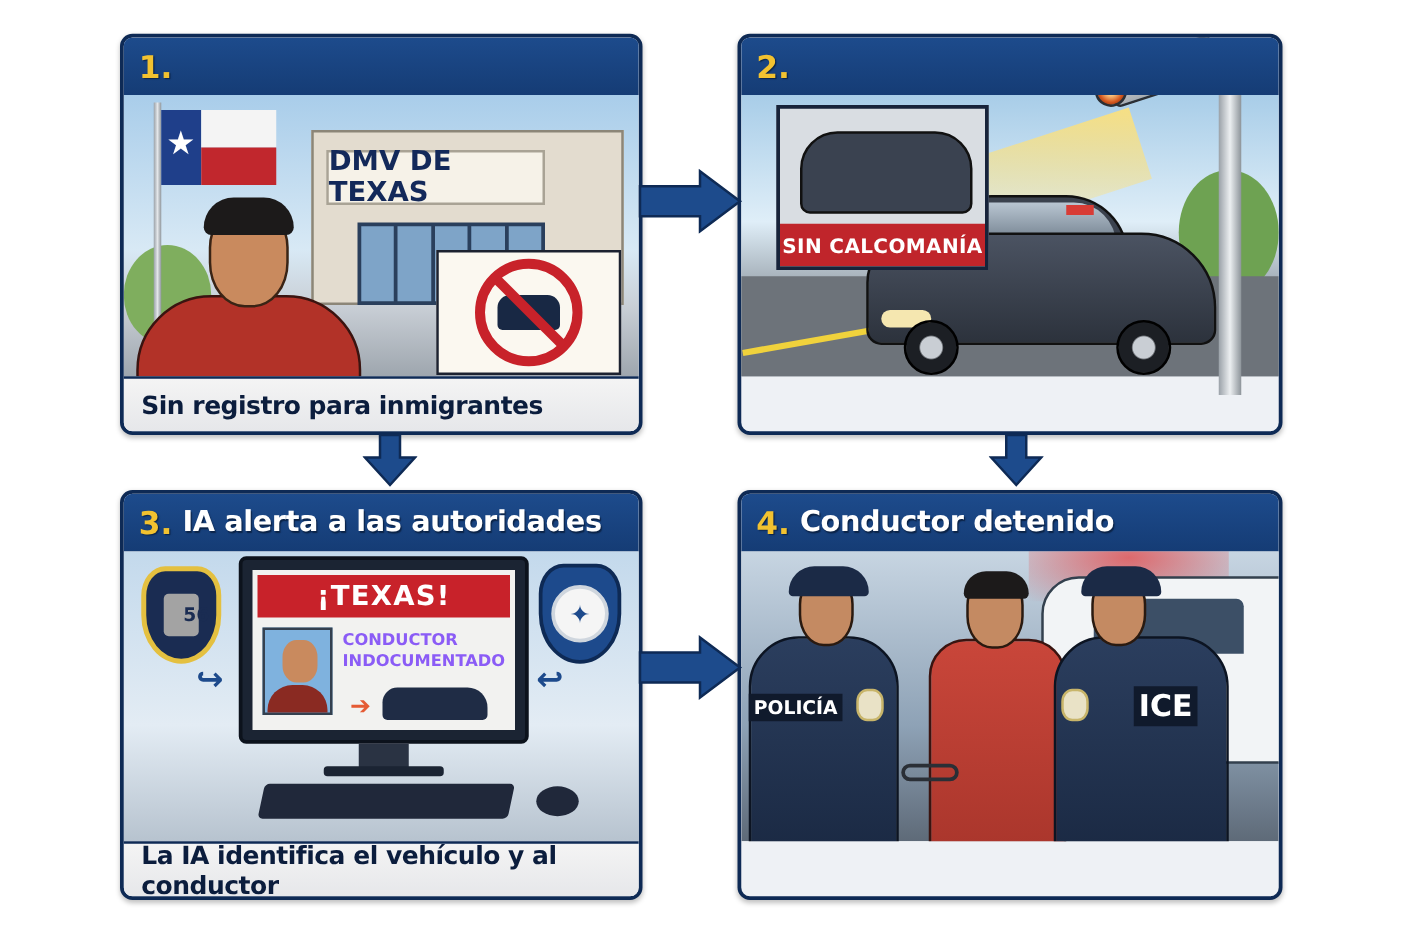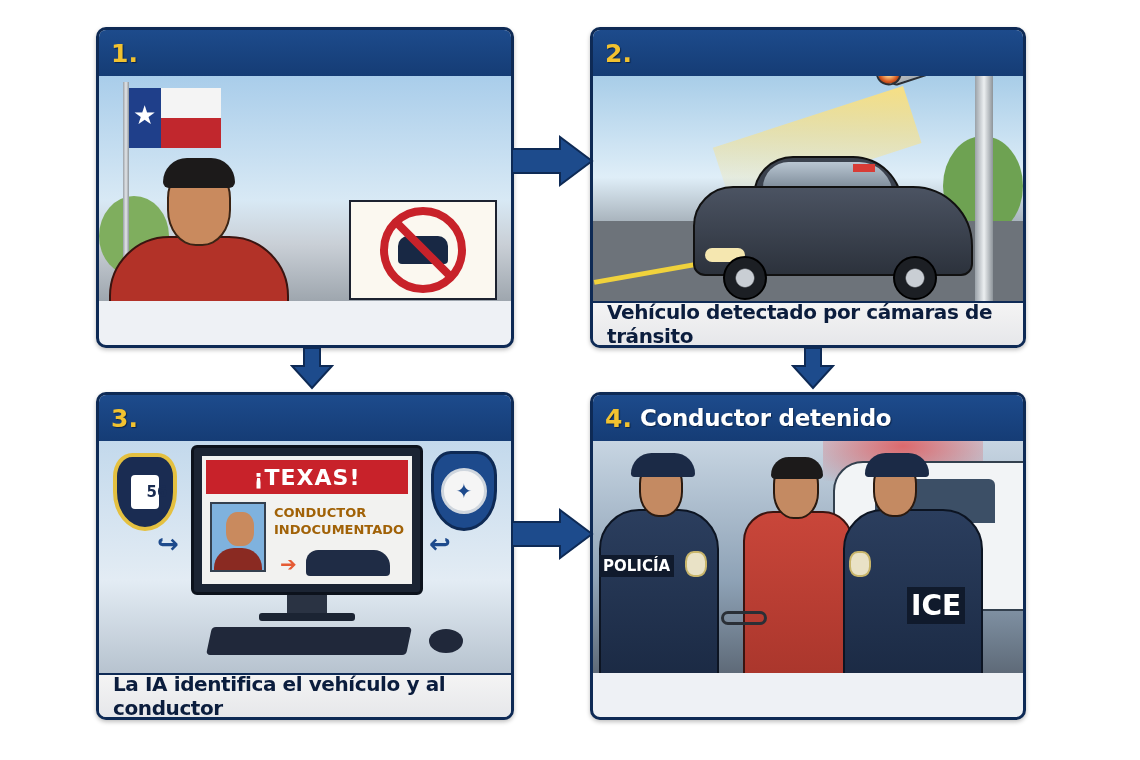--- a/index.html
+++ b/index.html
@@ -59,31 +59,31 @@
   .big-car-body { position:absolute; left:0; top:30px; width:280px; height:90px; background:linear-gradient(180deg,#4b5362,#2c323c); border:2px solid #111; border-radius:40px 60px 12px 12px; }
   .big-car-roof { position:absolute; left:60px; top:0; width:150px; height:50px; background:#3b424e; border:2px solid #111; border-radius:40px 50px 0 0; }
   .big-car-window { position:absolute; left:70px; top:6px; width:130px; height:34px; background:linear-gradient(180deg,#b9c6d2,#6c7a88); border-radius:30px 40px 0 0; }
   .sticker { position:absolute; left:160px; top:8px; width:22px; height:8px; background:#d83c36; }
   .headlight { position:absolute; left:10px; top:60px; width:40px; height:14px; background:#f5e7b0; border-radius:8px; }
   .wheel { position:absolute; bottom:-14px; width:44px; height:44px; border-radius:50%; background:radial-gradient(circle,#c9ced4 30%,#1c1f24 35%); border:2px solid #000; }
 
   
   .bg3 { position:absolute; inset:0; background: linear-gradient(180deg,#c3d9ec 0%,#e3ecf4 60%,#b7c3cf 100%); }
   .badge-police { position:absolute; left:14px; top:12px; width:64px; height:78px; background:#1a2c52; border:4px solid #e4c040; border-radius:30% 30% 50% 50%; display:flex; align-items:center; justify-content:center; }
-  .badge-police-num { width:28px; height:34px; background:#ffffff; color:#1a2c52; font-weight:bold; font-size:15px; display:flex; align-items:center; justify-content:center; border-radius:4px;padding-left:24px; }
+  .badge-police-num { width:28px; height:34px; background:#a3a3a3; color:#1a2c52; font-weight:bold; font-size:15px; display:flex; align-items:center; justify-content:center; border-radius:4px;padding-left:24px; }
   .badge-dhs { position:absolute; right:14px; top:10px; width:66px; height:80px; background:#1d4a8c; border:3px solid #0e2a55; border-radius:30% 30% 50% 50%; display:flex; align-items:center; justify-content:center; }
   .badge-dhs-seal { width:46px; height:46px; border-radius:50%; background:#f5f5f5; border:3px solid #cfd6de; display:flex; align-items:center; justify-content:center; color:#1d4a8c; font-size:20px; font-weight:bold; }
   .curve-arrow { position:absolute; color:#1d4a8c; font-size:26px; font-weight:bold; }
   .monitor { position:absolute; left:92px; top:4px; width:232px; height:150px; background:#1b2433; border:3px solid #0c121c; border-radius:6px; padding:8px; }
   .screen { width:100%; height:100%; background:#f2f2f0; position:relative; }
   .alert-bar { position:absolute; left:4px; right:4px; top:4px; height:34px; background:#c8222a; color:#fff; font-weight:bold; font-size:22px; display:flex; align-items:center; justify-content:center; letter-spacing:1px; }
   .alert-photo { position:absolute; left:8px; top:46px; width:56px; height:70px; background:#7fb2de; border:2px solid #34404f; }
   .alert-photo-head { position:absolute; left:14px; top:8px; width:28px; height:34px; background:#c98a5e; border-radius:40%; }
   .alert-photo-shirt { position:absolute; left:2px; bottom:0; width:48px; height:22px; background:#8a2a22; border-radius:20px 20px 0 0; }
-  .alert-text { position:absolute; left:72px; top:48px; color:#a16207; font-weight:bold; font-size:13px; line-height:17px; }
+  .alert-text { position:absolute; left:72px; top:48px; color:#8b5cf6; font-weight:bold; font-size:13px; line-height:17px; }
   .alert-arrow { position:absolute; left:78px; top:96px; color:#e55b34; font-size:20px; font-weight:bold; }
   .alert-car { position:absolute; left:104px; top:94px; width:84px; height:26px; background:#1f2c45; border-radius:12px 16px 4px 4px; }
   .stand { position:absolute; left:188px; top:154px; width:40px; height:20px; background:#2a3343; }
   .stand-base { position:absolute; left:160px; top:172px; width:96px; height:8px; background:#1b2433; border-radius:3px; }
   .keyboard { position:absolute; left:110px; top:186px; width:200px; height:28px; background:#20283a; border-radius:4px; transform:skewX(-12deg); }
   .mouse { position:absolute; left:330px; top:188px; width:34px; height:24px; background:#20283a; border-radius:50%; }
 
   
   .bg4 { position:absolute; inset:0; background: linear-gradient(180deg,#c7d5e2 0%,#8ea2b6 60%,#5e6a78 100%); }
   .siren-glow { position:absolute; right:40px; top:-30px; width:160px; height:70px; background:radial-gradient(ellipse,rgba(230,60,60,0.7),rgba(230,60,60,0)); }
@@ -114,31 +114,44 @@
       <div class="sky1"></div>
       <div class="tree1"></div>
       <div class="flagpole"></div>
       <div class="flag">
         <div class="flag-blue">
             <span class="flag-star">★</span>
           </div>
         <div class="flag-white"></div>
         <div class="flag-red"></div>
       </div>
+      <div class="building">
+        <div class="building-sign">DMV DE TEXAS</div>
+        <div class="building-windows">
+          <span></span>
+            <span></span>
+            <span></span>
+            <span></span>
+            <span></span>
+        </div>
+      </div>
       <div class="man1">
         <div class="man1-shirt"></div>
         <div class="man1-head"></div>
         <div class="man1-hair"></div>
       </div>
       <div class="nocar-sign">
         <div class="nocar-circle">
           <div class="nocar-car"></div>
           <div class="nocar-slash"></div>
         </div>
       </div>
+    </div>
+    <div class="panel-caption">
+      <span class="caption-text">Sin registro para inmigrantes</span>
     </div>
   </div>
 
   <div class="panel" id="panel-2">
     <div class="panel-header">
       <span class="panel-num">2.</span>
     </div>
     <div class="panel-scene" style="overflow:visible;">
       <div class="sky2"></div>
       <div class="tree2"></div>
@@ -153,29 +166,31 @@
       <div class="big-car">
         <div class="big-car-roof"></div>
         <div class="big-car-window"></div>
         <div class="sticker"></div>
         <div class="big-car-body">
             <div class="headlight"></div>
           </div>
         <div class="wheel" style="left:30px;"></div>
         <div class="wheel" style="left:200px;"></div>
       </div>
-    </div>
-    <div class="panel-caption">
-      <span class="caption-text">Vehículo detectado por cámaras de tránsito</span>
+      <div class="inset-photo">
+        <div class="inset-car"></div>
+        <div class="inset-label">SIN CALCOMANÍA</div>
+      </div>
     </div>
   </div>
 
   <div class="panel" id="panel-3">
     <div class="panel-header">
       <span class="panel-num">3.</span>
+      <span class="panel-title">IA alerta a las autoridades</span>
     </div>
     <div class="panel-scene">
       <div class="bg3"></div>
       <div class="badge-police">
         <div class="badge-police-num">56</div>
       </div>
       <span class="curve-arrow" style="left:58px;top:88px;">↪</span>
       <div class="badge-dhs">
         <div class="badge-dhs-seal">✦</div>
       </div>
@@ -227,21 +242,21 @@
         <div class="suspect-body"></div>
         <div class="suspect-head"></div>
         <div class="suspect-hair"></div>
       </div>
       <div class="cuffs"></div>
       <div class="officer" style="left:250px;width:140px;">
         <div class="officer-body" style="width:140px;"></div>
         <div class="officer-head" style="left:30px;"></div>
         <div class="officer-cap" style="left:22px;"></div>
         <div class="patch" style="left:6px;top:90px;"></div>
-        <span class="officer-label" style="left:64px;top:88px;font-size:28px;margin-top:38px;">ICE</span>
+        <span class="officer-label" style="left:64px;top:88px;font-size:24px;">ICE</span>
       </div>
     </div>
   </div>
 
   <svg class="arrow" style="left:510px;top:135px;" width="84" height="52">
     <polygon points="2,14 50,14 50,2 82,26 50,50 50,38 2,38" fill="#1d4b8c" stroke="#0e2a55" stroke-width="2"></polygon>
   </svg>
   <svg class="arrow" style="left:510px;top:508px;" width="84" height="52">
     <polygon points="2,14 50,14 50,2 82,26 50,50 50,38 2,38" fill="#1d4b8c" stroke="#0e2a55" stroke-width="2"></polygon>
   </svg>

